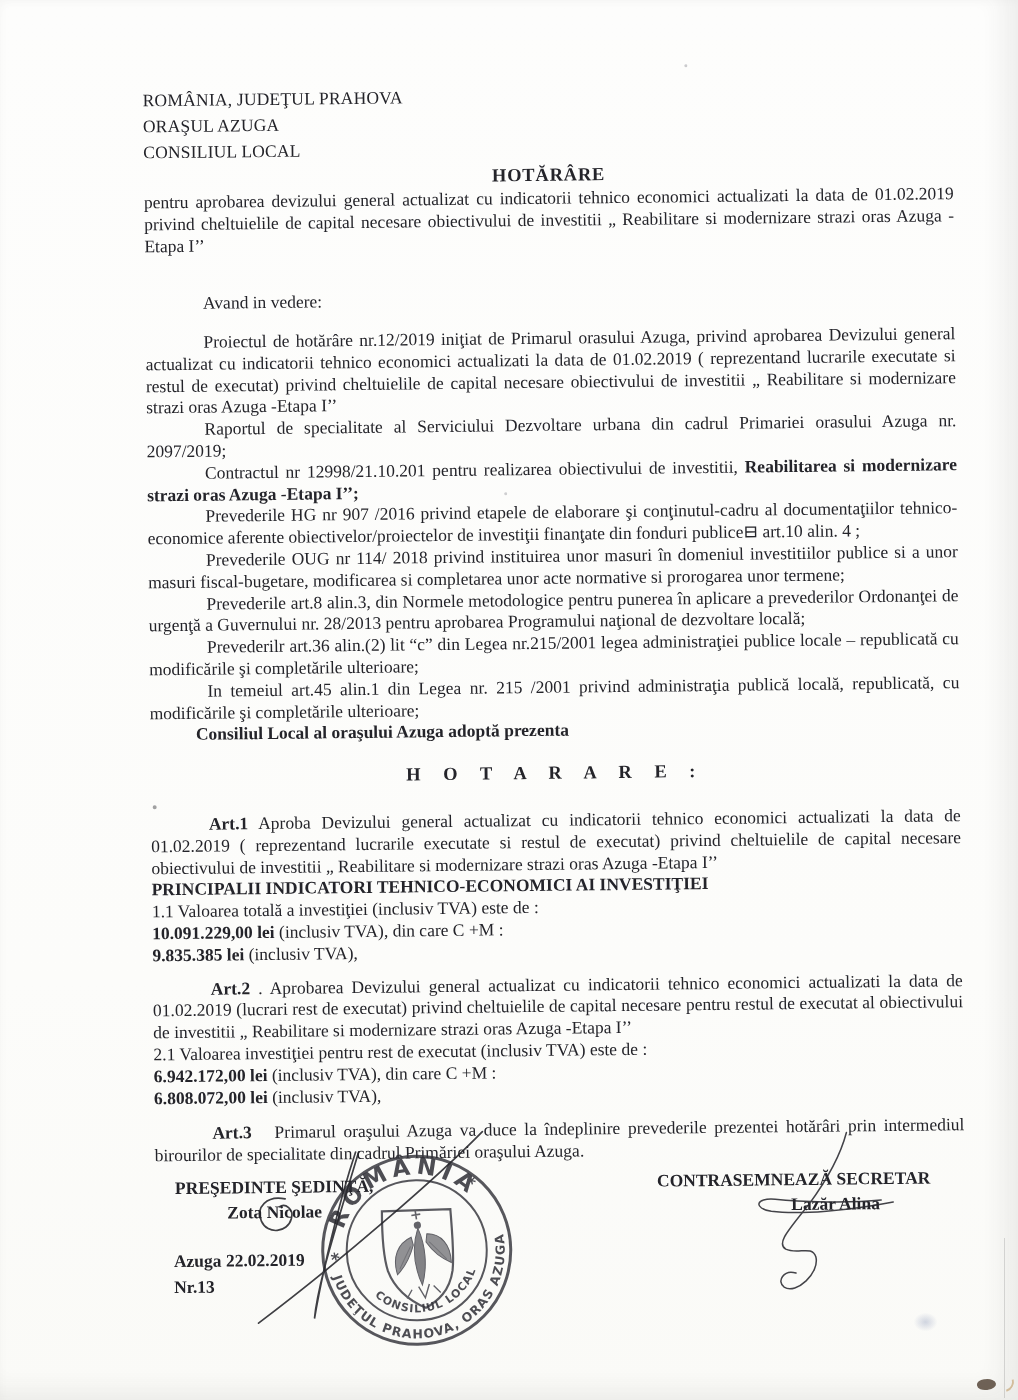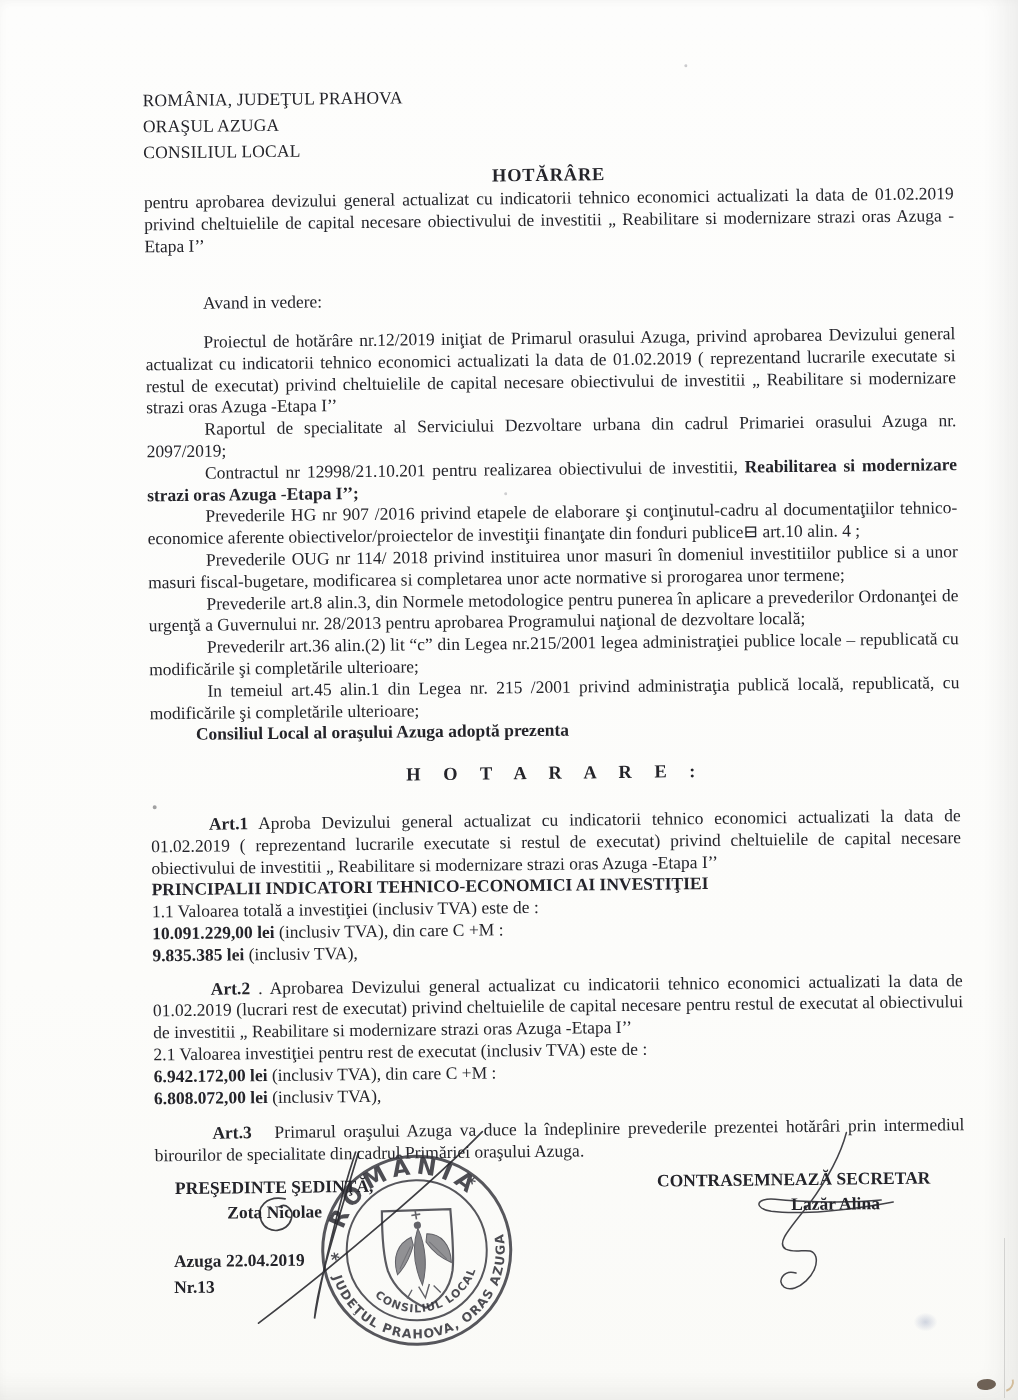--- a/index.html
+++ b/index.html
@@ -81,21 +81,21 @@
       <p class="flat"><span class="b">6.808.072,00  lei</span><span> (inclusiv TVA),</span></p>
 
       <p class="para mt14"><span class="b">Art.3</span>&nbsp;&nbsp; <span>Primarul oraşului Azuga va duce la îndeplinire prevederile prezentei hotărâri prin intermediul birourilor de specialitate din cadrul Primăriei oraşului Azuga.</span></p>
     </div>
 
     <div class="sig-left">
       <div>PREŞEDINTE ŞEDINŢĂ,</div>
       <div class="name">Zota Nicolae</div>
     </div>
     <div class="sig-date">
-      <div>Azuga 22.04.2019</div>
+      <div>Azuga 22.02.2019</div>
       <div>Nr.13</div>
     </div>
     <div class="sig-right">
       <div>CONTRASEMNEAZĂ  SECRETAR</div>
       <div class="name">Lazăr Alina</div>
     </div>
 
     <svg class="stamp" width="204" height="204" viewBox="0 0 204 204">
       <g opacity="0.82" stroke="#33333a" fill="none">
         <circle cx="102" cy="102" r="94" stroke-width="3"></circle>

